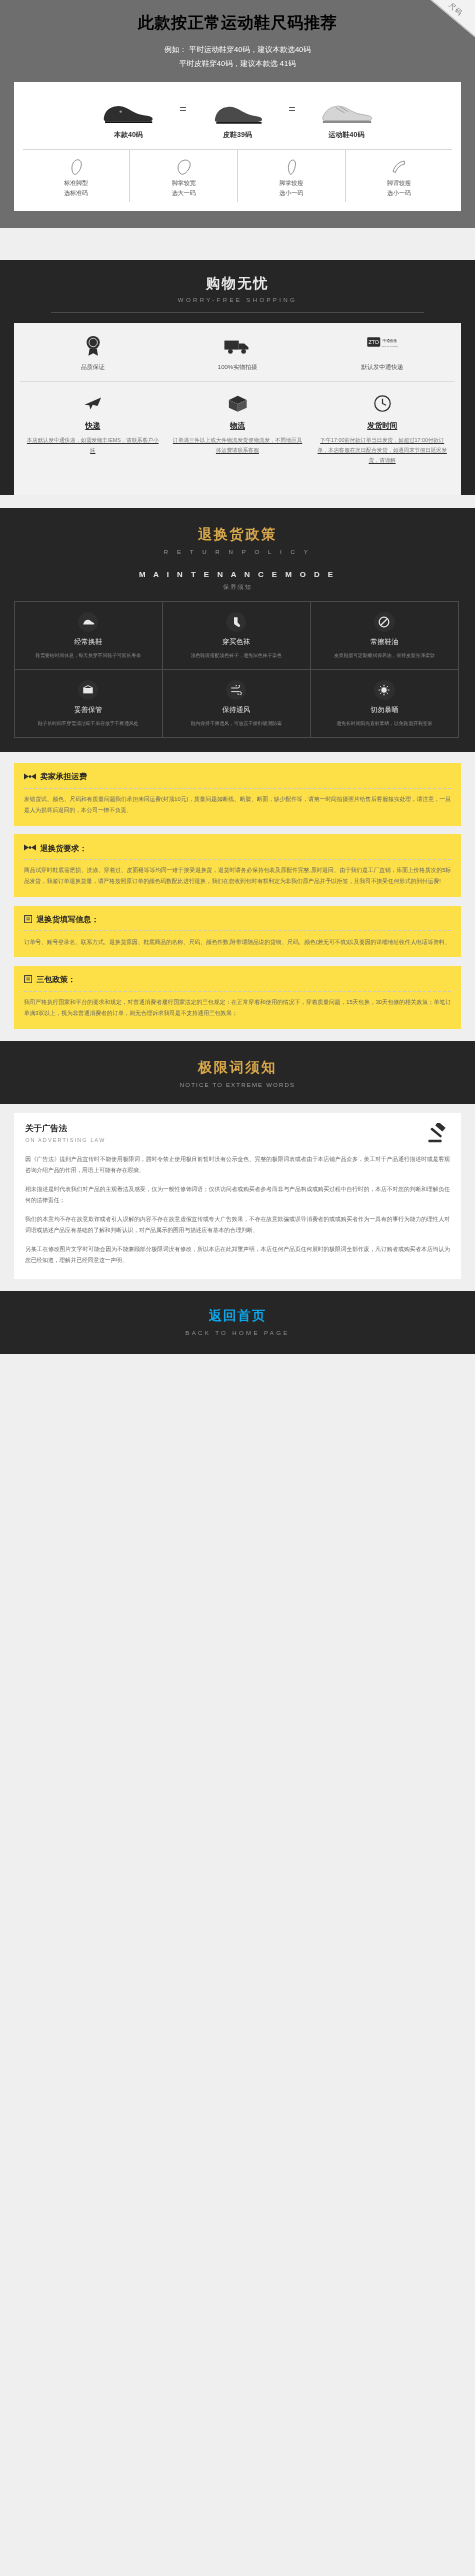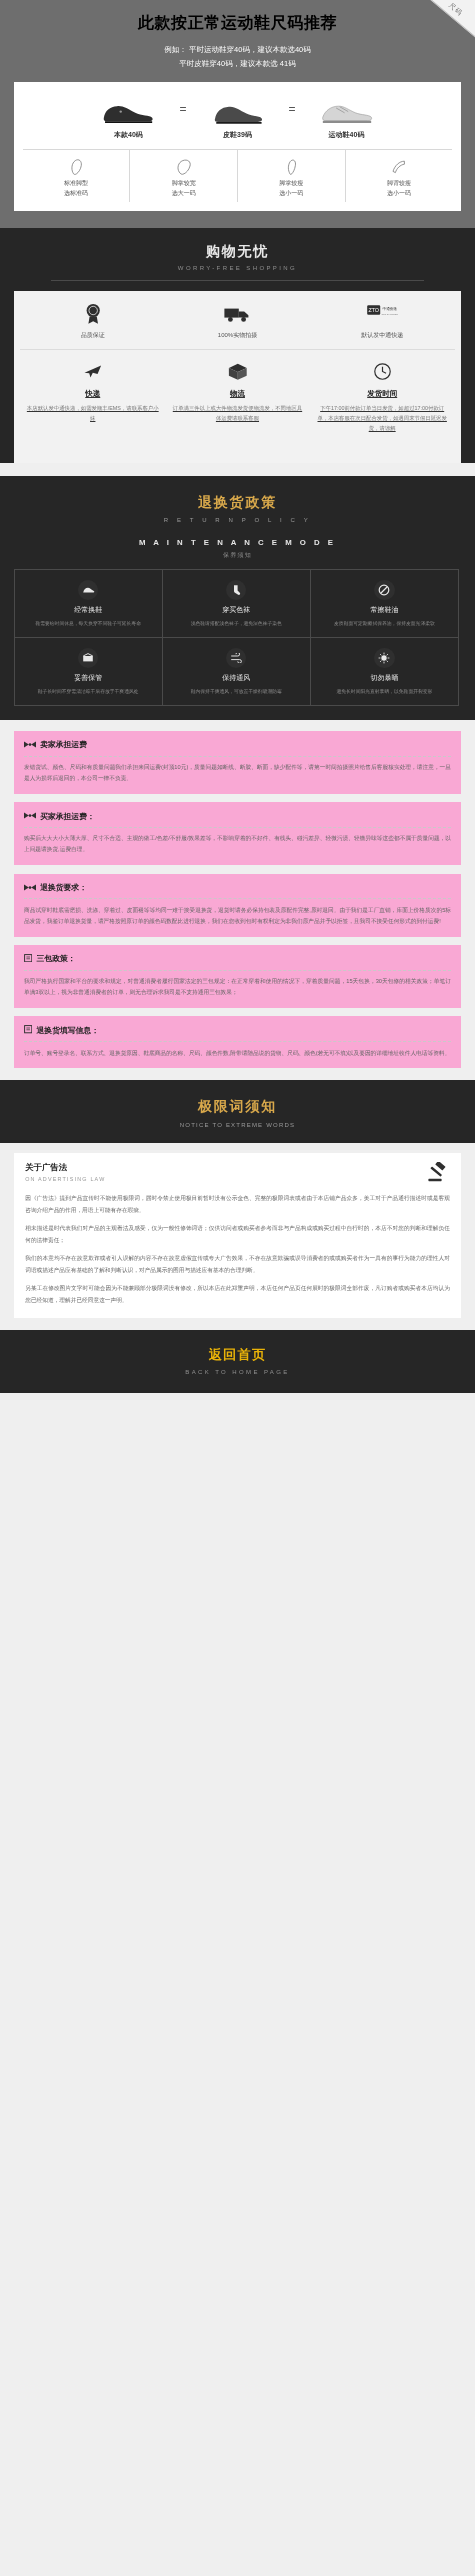--- a/index.html
+++ b/index.html
@@ -21,21 +21,21 @@
   .shoe-art{height:34px;display:flex;align-items:flex-end;justify-content:center;}
   .shoe-label{font-size:7px;color:#333;margin-top:4.8px;font-weight:bold;}
   .eqsign{font-size:12px;color:#555;padding-bottom:13.2px;}
   .foot-grid{display:flex;margin-top:8.4px;border-top:0.6px solid #d8d8d8;}
   .foot-cell{flex:1;border-right:0.6px solid #d8d8d8;padding:7.2px 3.6px 3.6px;text-align:center;}
   .foot-cell:last-child{border-right:none;}
   .foot-art{height:19px;display:flex;align-items:center;justify-content:center;}
   .foot-txt{font-size:6px;color:#555;line-height:1.6;margin-top:3.6px;}
 
   
-  .sec-worry{background:#262626;padding:15.6px 0 0;}
+  .sec-worry{background:#262626;padding:15.6px 0 0;margin-top:32px;}
   .wf-title{text-align:center;color:#e8e8e8;font-size:14px;font-weight:bold;letter-spacing:1.8px;}
   .wf-sub{text-align:center;color:#8e8e8e;font-size:6px;letter-spacing:2.4px;margin-top:4.2px;}
   .wf-rule{width:373px;height:0.6px;background:#4a4a4a;margin:8.4px auto 0;}
   .wf-body{background:#f2f2f2;margin:10.8px 14.4px 0;padding:10.8px 6px 13.2px;}
   .badge-row{display:flex;justify-content:space-around;align-items:flex-start;padding-bottom:9.6px;border-bottom:0.6px solid #dcdcdc;}
   .badge{display:flex;flex-direction:column;align-items:center;width:33%;}
   .badge-art{height:24px;display:flex;align-items:center;justify-content:center;}
   .badge-txt{font-size:6px;color:#555;margin-top:4.8px;}
   .feat-grid{display:flex;flex-wrap:wrap;}
   .feat{width:33.33%;padding:9.6px 6px 3.6px;text-align:center;text-decoration:underline;}
@@ -50,42 +50,42 @@
   .mt-head{text-align:center;color:#e5e5e5;font-size:7.8px;letter-spacing:3px;margin-top:15.6px;font-weight:bold;}
   .mt-sub{text-align:center;color:#8e8e8e;font-size:6px;letter-spacing:1.2px;margin-top:3.6px;}
   .care-grid{display:flex;flex-wrap:wrap;margin:9.6px 14.4px 0;}
   .care{width:33.33%;border:0.6px solid #4a4a4a;margin:-0.6px 0 0 -0.6px;padding:9.6px 4.8px 8.4px;text-align:center;}
   .care-art{height:20.4px;display:flex;align-items:center;justify-content:center;}
   .care-name{font-size:7px;color:#e8e8e8;margin-top:5.4px;}
   .care-desc{font-size:4.8px;color:#8c8c8c;line-height:1.8;margin-top:4.2px;}
 
   
   .sec-terms{background:#efefef;padding:10.8px 0 3.6px;}
-  .term-card{background:#f9a8d4;margin:0 14.4px 8.4px;padding:8.4px 9.6px 9.6px;position:relative;}
+  .term-card{background:#fde047;margin:0 14.4px 8.4px;padding:8.4px 9.6px 9.6px;position:relative;}
   .term-head{display:flex;align-items:center;gap:4.2px;}
   .term-head-txt{font-size:7.8px;font-weight:bold;color:#222;}
   .term-dash{border-top:0.6px dashed #c9c9c9;margin:5.4px 0 5.4px;}
   .term-body{font-size:5.7px;color:#666;line-height:1.95;text-align:justify;}
 
   
   .sec-extreme{background:#262626;padding:18px 0 15.6px;}
   .ex-title{text-align:center;color:#d8a84b;font-size:14px;font-weight:bold;letter-spacing:1.8px;}
   .ex-sub{text-align:center;color:#9a9a9a;font-size:6px;letter-spacing:1.2px;margin-top:5.4px;}
   .sec-ad{background:#efefef;padding:9.6px 0 12px;}
   .ad-card{background:#fff;margin:0 14.4px;padding:9.6px 10.8px 12px;}
   .ad-head{display:flex;align-items:flex-start;justify-content:space-between;gap:20px;}
   .ad-h1{font-size:8.4px;font-weight:bold;color:#222;}
   .ad-h2{font-size:5.4px;color:#999;letter-spacing:1.2px;margin-top:3px;}
   .ad-body{font-size:5.7px;color:#666;line-height:2.05;text-align:justify;margin-top:8.4px;}
   .ad-body p{margin-bottom:6.6px;}
   .ad-body p:last-child{margin-bottom:0;}
 
   
   .sec-home{background:#262626;padding:15.6px 0 18px;}
-  .home-t{text-align:center;color:#eab308;font-size:13.2px;font-weight:bold;letter-spacing:1.2px;}
+  .home-t{text-align:center;color:#0ea5e9;font-size:13.2px;font-weight:bold;letter-spacing:1.2px;}
   .home-s{text-align:center;color:#8e8e8e;font-size:6px;letter-spacing:2.4px;margin-top:5.4px;}
 
   .circ{width:20.4px;height:20.4px;border-radius:50%;background:#2f2f2f;display:flex;align-items:center;justify-content:center;}
 </style>
 </head>
 <body>
 
 <div class="page">
 
   <section class="sec-size">
@@ -348,68 +348,56 @@
               <path d="M0 1 L8 6 L0 11 Z" fill="#2f2f2f"></path>
               <path d="M20 1 L12 6 L20 11 Z" fill="#2f2f2f"></path>
               <circle cx="10" cy="6" r="2.2" fill="#2f2f2f"></circle>
             </svg></span>
         <span class="term-head-txt">卖家承担运费</span>
       </div>
       <div class="term-dash"></div>
       <div class="term-body">发错货试、颜色、尺码和有质量问题我们承担来回运费(封顶10元)，质量问题如断线、断胶、断面，缺少配件等，请第一时间拍摄照片给售后客服核实处理，请注意，一旦是人为损坏后退回的，本公司一律不负责。</div>
     </div>
 
-    <div class="term-card">
-      <div class="term-head">
-        <span><svg width="12" height="7.2" viewBox="0 0 20 12">
-              <path d="M0 1 L8 6 L0 11 Z" fill="#2f2f2f"></path>
-              <path d="M20 1 L12 6 L20 11 Z" fill="#2f2f2f"></path>
-              <circle cx="10" cy="6" r="2.2" fill="#2f2f2f"></circle>
-            </svg></span>
-        <span class="term-head-txt">买家承担运费：</span>
-      </div>
-      <div class="term-dash"></div>
-      <div class="term-body">购买后大大大小大薄大厚、尺寸不合适、主观的做工/色差/不舒服/效果差等，不影响穿着的不好件、有线头、碰污差异、轻微污渍、轻微异味等这些都不属于质量问题，以上问题请换货,运费自理。</div>
-    </div>
 
     <div class="term-card">
       <div class="term-head">
         <span><svg width="12" height="7.2" viewBox="0 0 20 12">
               <path d="M0 1 L8 6 L0 11 Z" fill="#2f2f2f"></path>
               <path d="M20 1 L12 6 L20 11 Z" fill="#2f2f2f"></path>
               <circle cx="10" cy="6" r="2.2" fill="#2f2f2f"></circle>
             </svg></span>
         <span class="term-head-txt">退换货要求：</span>
       </div>
       <div class="term-dash"></div>
       <div class="term-body">商品试穿时鞋底需磨损、洗涤、穿着过、皮面褪等等均同一难于接受退换货，退货时请务必保持包装及原配件完整,原封退回。由于我们是工厂直销，库面上价格质次的5标品发货，我鉴订单退换货量，请严格按照原订单的颜色码数配比进行退换，我们在您收到包时有权利定为非我们原产品并予以拒签，且我司不接受任何形式的到付运费!</div>
     </div>
 
     <div class="term-card">
       <div class="term-head">
         <span><svg width="8.4" height="8.4" viewBox="0 0 14 14">
               <rect x="1" y="1" width="12" height="12" fill="none" stroke="#2f2f2f" stroke-width="1.6"></rect>
               <path d="M4 5 H10 M4 8 H10" stroke="#2f2f2f" stroke-width="1.2"></path>
             </svg></span>
-        <span class="term-head-txt">三包政策：</span>
+        <span class="term-head-txt">退换货填写信息：</span>
       </div>
       <div class="term-dash"></div>
-      <div class="term-body">我司严格执行国家和平台的要求和规定，对普通消费者履行国家法定的三包规定：在正常穿着和使用的情况下，穿着质量问题，15天包换，30天包修的相关政策；单笔订单满3双以上，视为非普通消费者的订单，则无合理诉求我司是不支持通用三包效果；</div>
+      <div class="term-body">订单号、账号登录名、联系方式、退换货原因、鞋底商品的名称、尺码、颜色件数,附带请随品说的货物、尺码、颜色(若无可不填)以及要因的详细地址收件人电话等资料。</div>
     </div>
 
     <div class="term-card">
       <div class="term-head">
         <span><svg width="8.4" height="8.4" viewBox="0 0 14 14">
               <rect x="1" y="1" width="12" height="12" fill="none" stroke="#2f2f2f" stroke-width="1.6"></rect>
               <path d="M4 5 H10 M4 8 H10" stroke="#2f2f2f" stroke-width="1.2"></path>
             </svg></span>
-        <span class="term-head-txt">退换货填写信息：</span>
+        <span class="term-head-txt">三包政策：</span>
       </div>
       <div class="term-dash"></div>
-      <div class="term-body">订单号、账号登录名、联系方式、退换货原因、鞋底商品的名称、尺码、颜色件数,附带请随品说的货物、尺码、颜色(若无可不填)以及要因的详细地址收件人电话等资料。</div>
+      <div class="term-body">我司严格执行国家和平台的要求和规定，对普通消费者履行国家法定的三包规定：在正常穿着和使用的情况下，穿着质量问题，15天包换，30天包修的相关政策；单笔订单满3双以上，视为非普通消费者的订单，则无合理诉求我司是不支持通用三包效果；</div>
     </div>
 
   </section>
 
   <section class="sec-extreme">
     <div class="ex-title">极限词须知</div>
     <div class="ex-sub">NOTICE TO EXTREME WORDS</div>
   </section>
 
   <section class="sec-ad">

